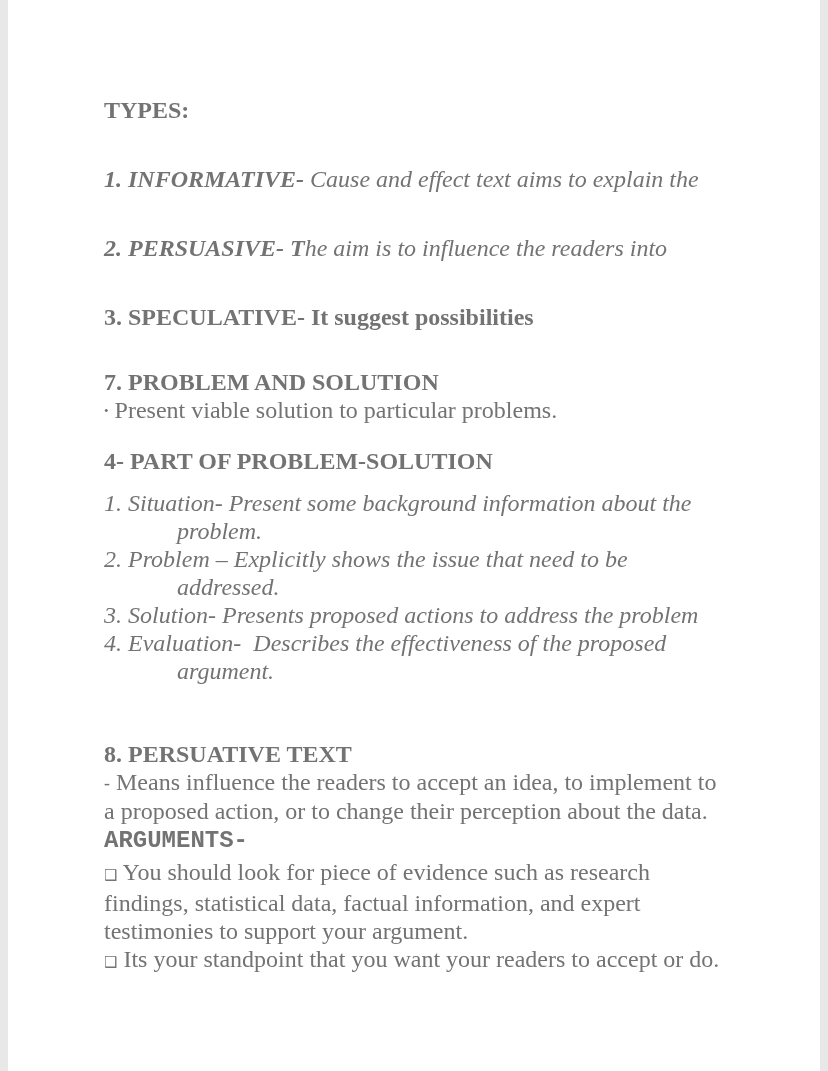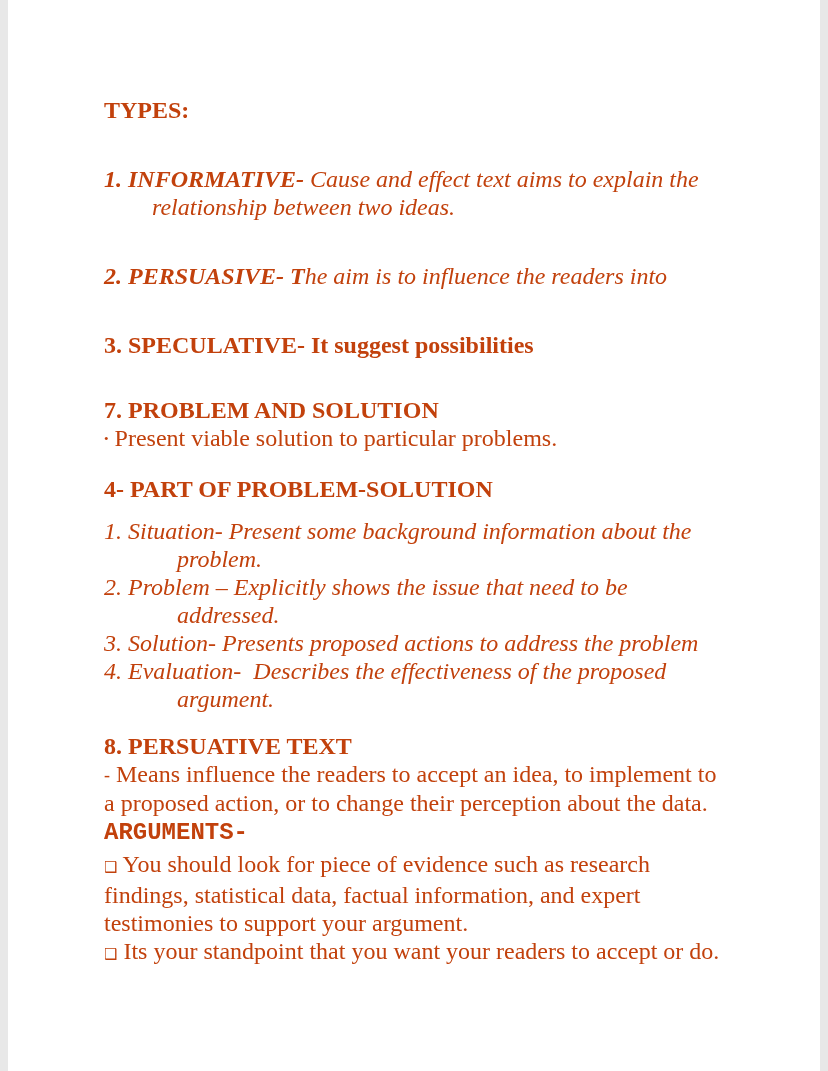--- a/index.html
+++ b/index.html
@@ -3,21 +3,21 @@
 <meta charset="utf-8">
 <style>
   html, body { margin: 0; padding: 0; background: #e8e8e8; }
   .page {
     position: relative;
     width: 812px;
     height: 1071px;
     margin: 0 auto;
     background: #ffffff;
     overflow: hidden;
-    color: #c2410c;
+    color: #737373;
     font-family: "Liberation Serif", "DejaVu Serif", serif;
     font-size: 24px;
     line-height: 28px;
   }
   .content {
     position: absolute;
     left: 96px;
     top: 0;
     width: 690px;
   }
@@ -34,36 +34,36 @@
   .dot-bullet  { font-size: 13px; vertical-align: 3px; }
   .sq-bullet   { font-size: 15px; font-family: "DejaVu Sans", sans-serif; }
   .dash-bullet { font-size: 18px; vertical-align: 1px; }
 
   
   .m-types-h    { margin-top: 96px; }
   .m-types-list { margin-top: 12px; }
   .m-prob-h     { margin-top: 37px; }
   .m-four-h     { margin-top: 22px; }
   .m-four-list  { margin-top: 14px; }
-  .m-pers-h     { margin-top: 19px; }
+  .m-pers-h     { margin-top: 55px; }
   .m-args-h     { margin-top: 2px; font-family: Liberation Mono, monospace; }
   .m-args-list  { margin-top: 3px; }
 </style>
 </head>
 <body>
 
 <div class="page">
   <div class="content">
 
     <h2 class="h m-types-h">TYPES:</h2>
 
     <div class="m-types-list">
       <p class="hang-types">
         <span class="bi">1. INFORMATIVE-</span>
-        <span class="it">Cause and effect text aims to explain the</span><br><span class="it">relationship between two ideas.</span>
+        <span class="it">Cause and effect text aims to explain the</span><br>
       </p>
       <p class="hang-types">
         <span class="bi">2. PERSUASIVE- T</span><span class="it">he aim is to influence the readers into</span><br>
       </p>
       <p class="hang-types">
         <span class="b">3. SPECULATIVE-</span>
         <span class="bit">It suggest possibilities</span>
       </p>
     </div>
 

